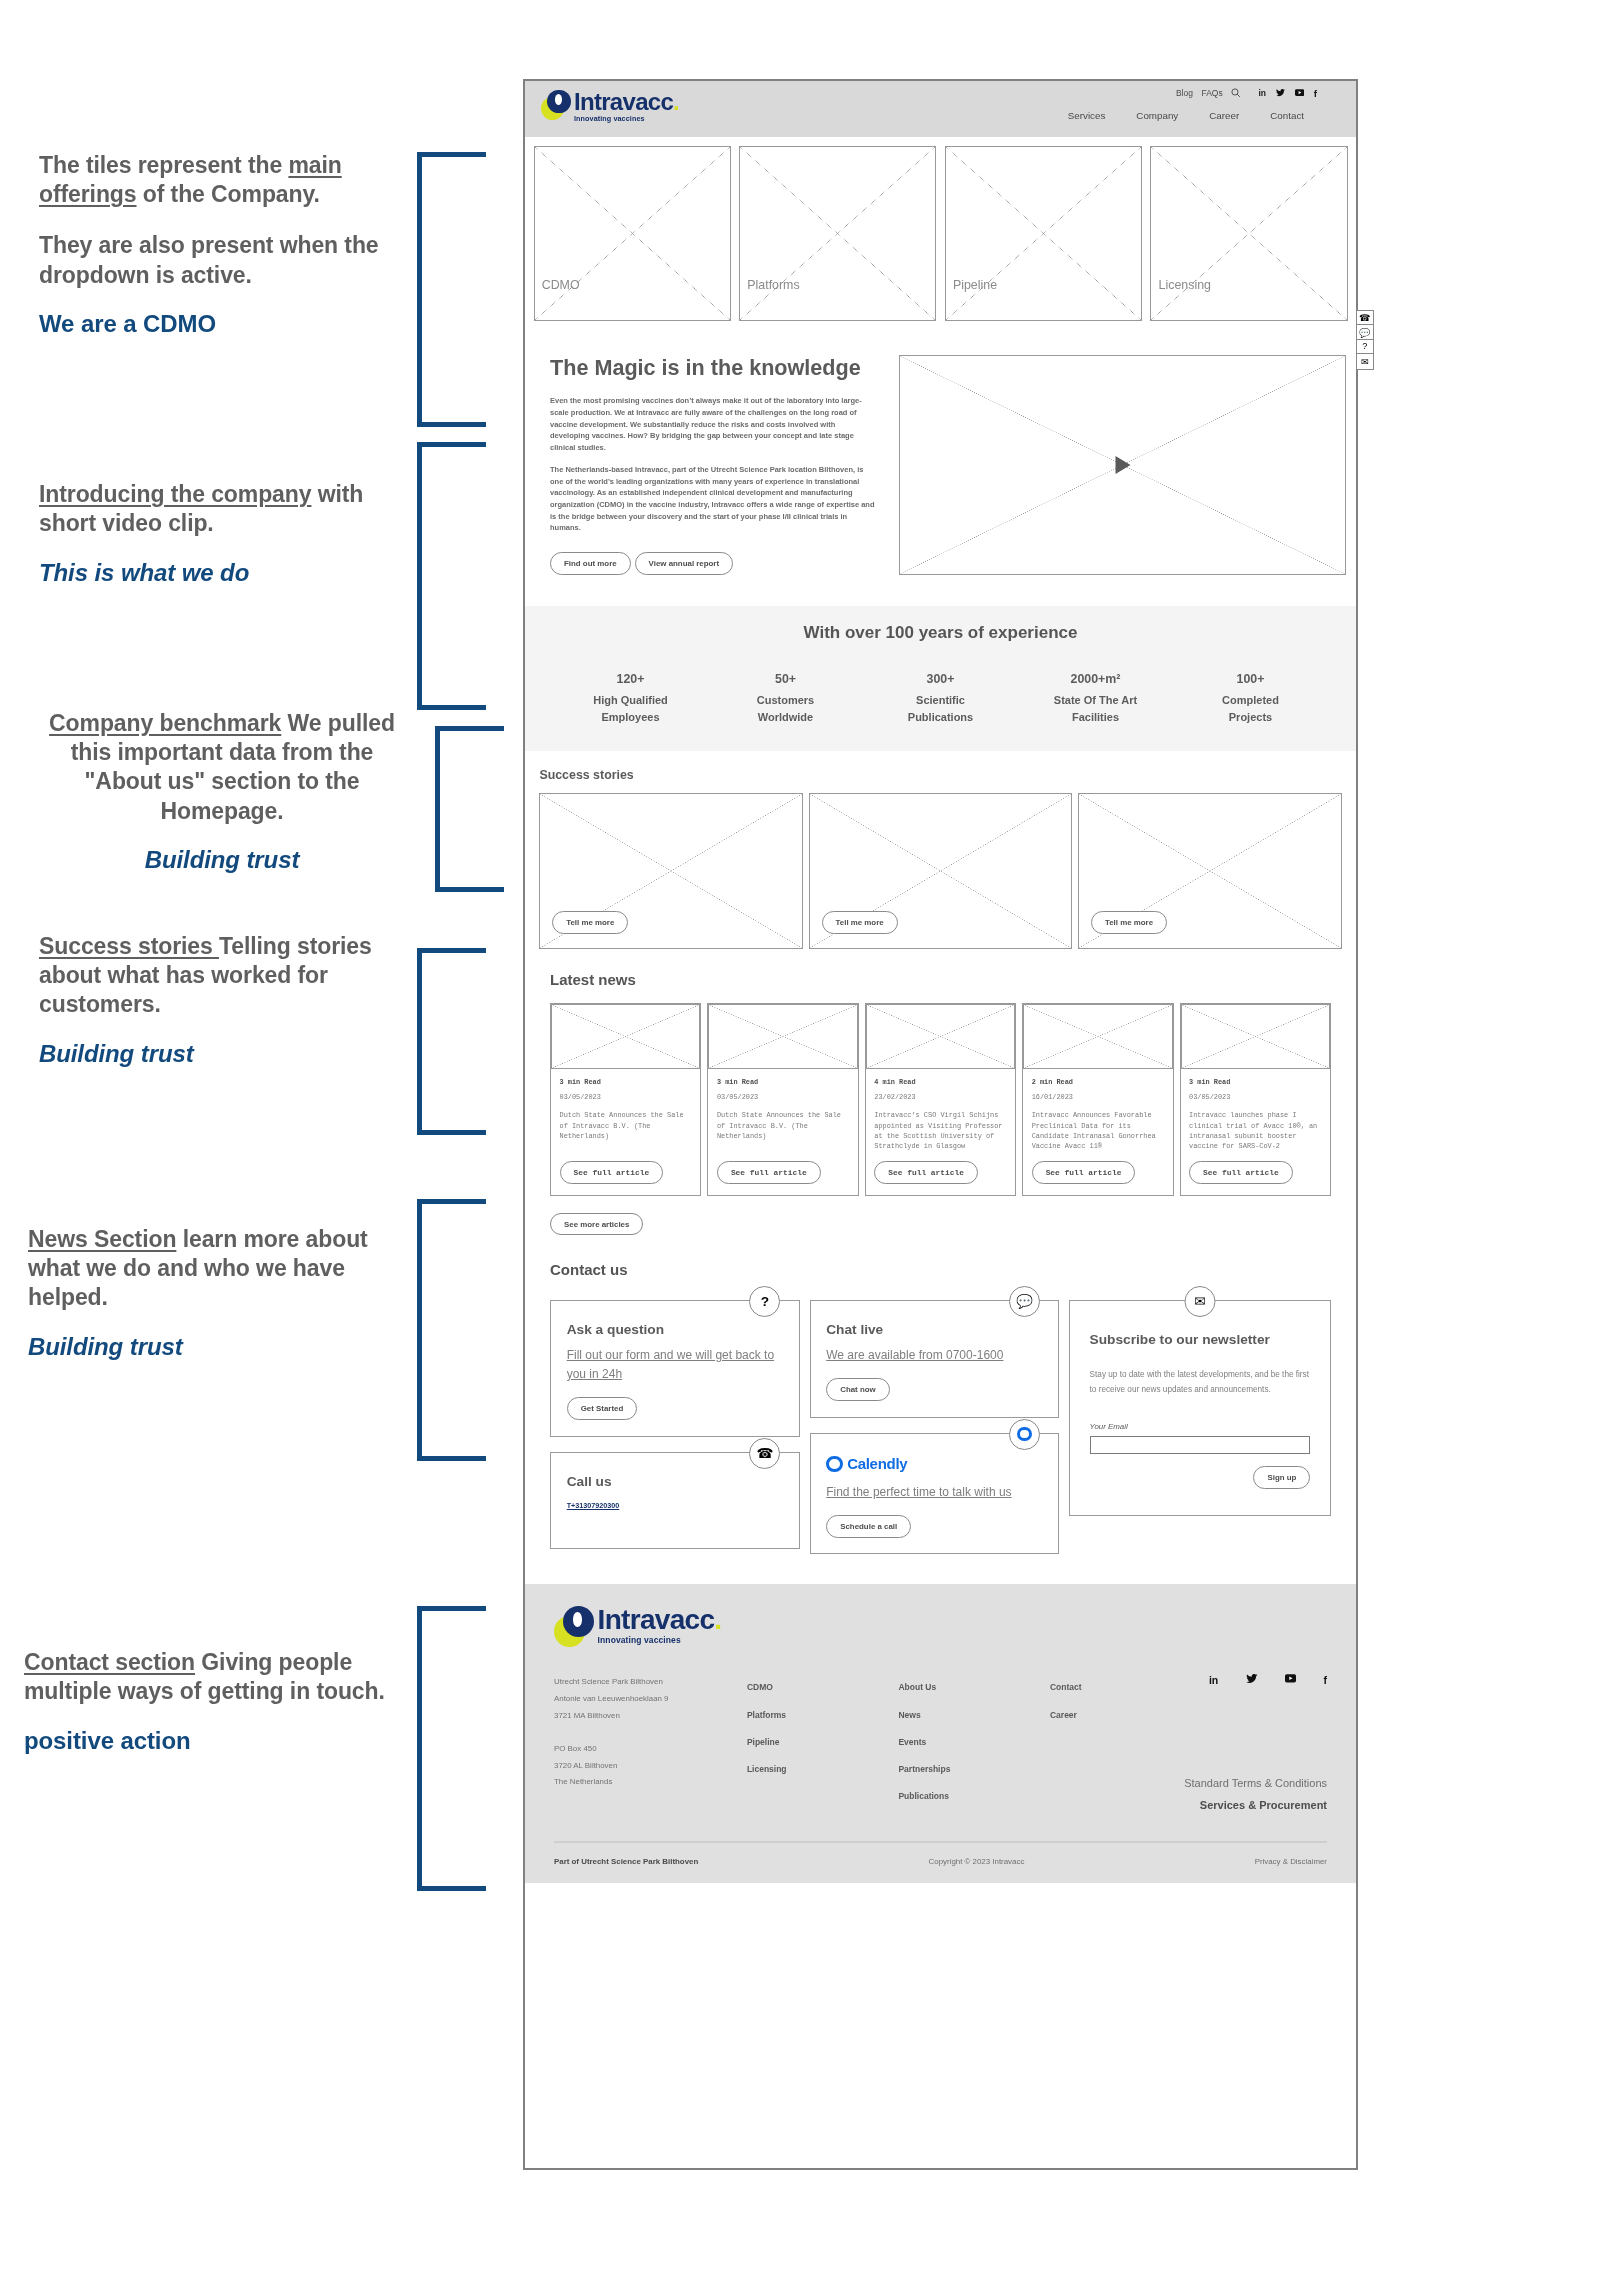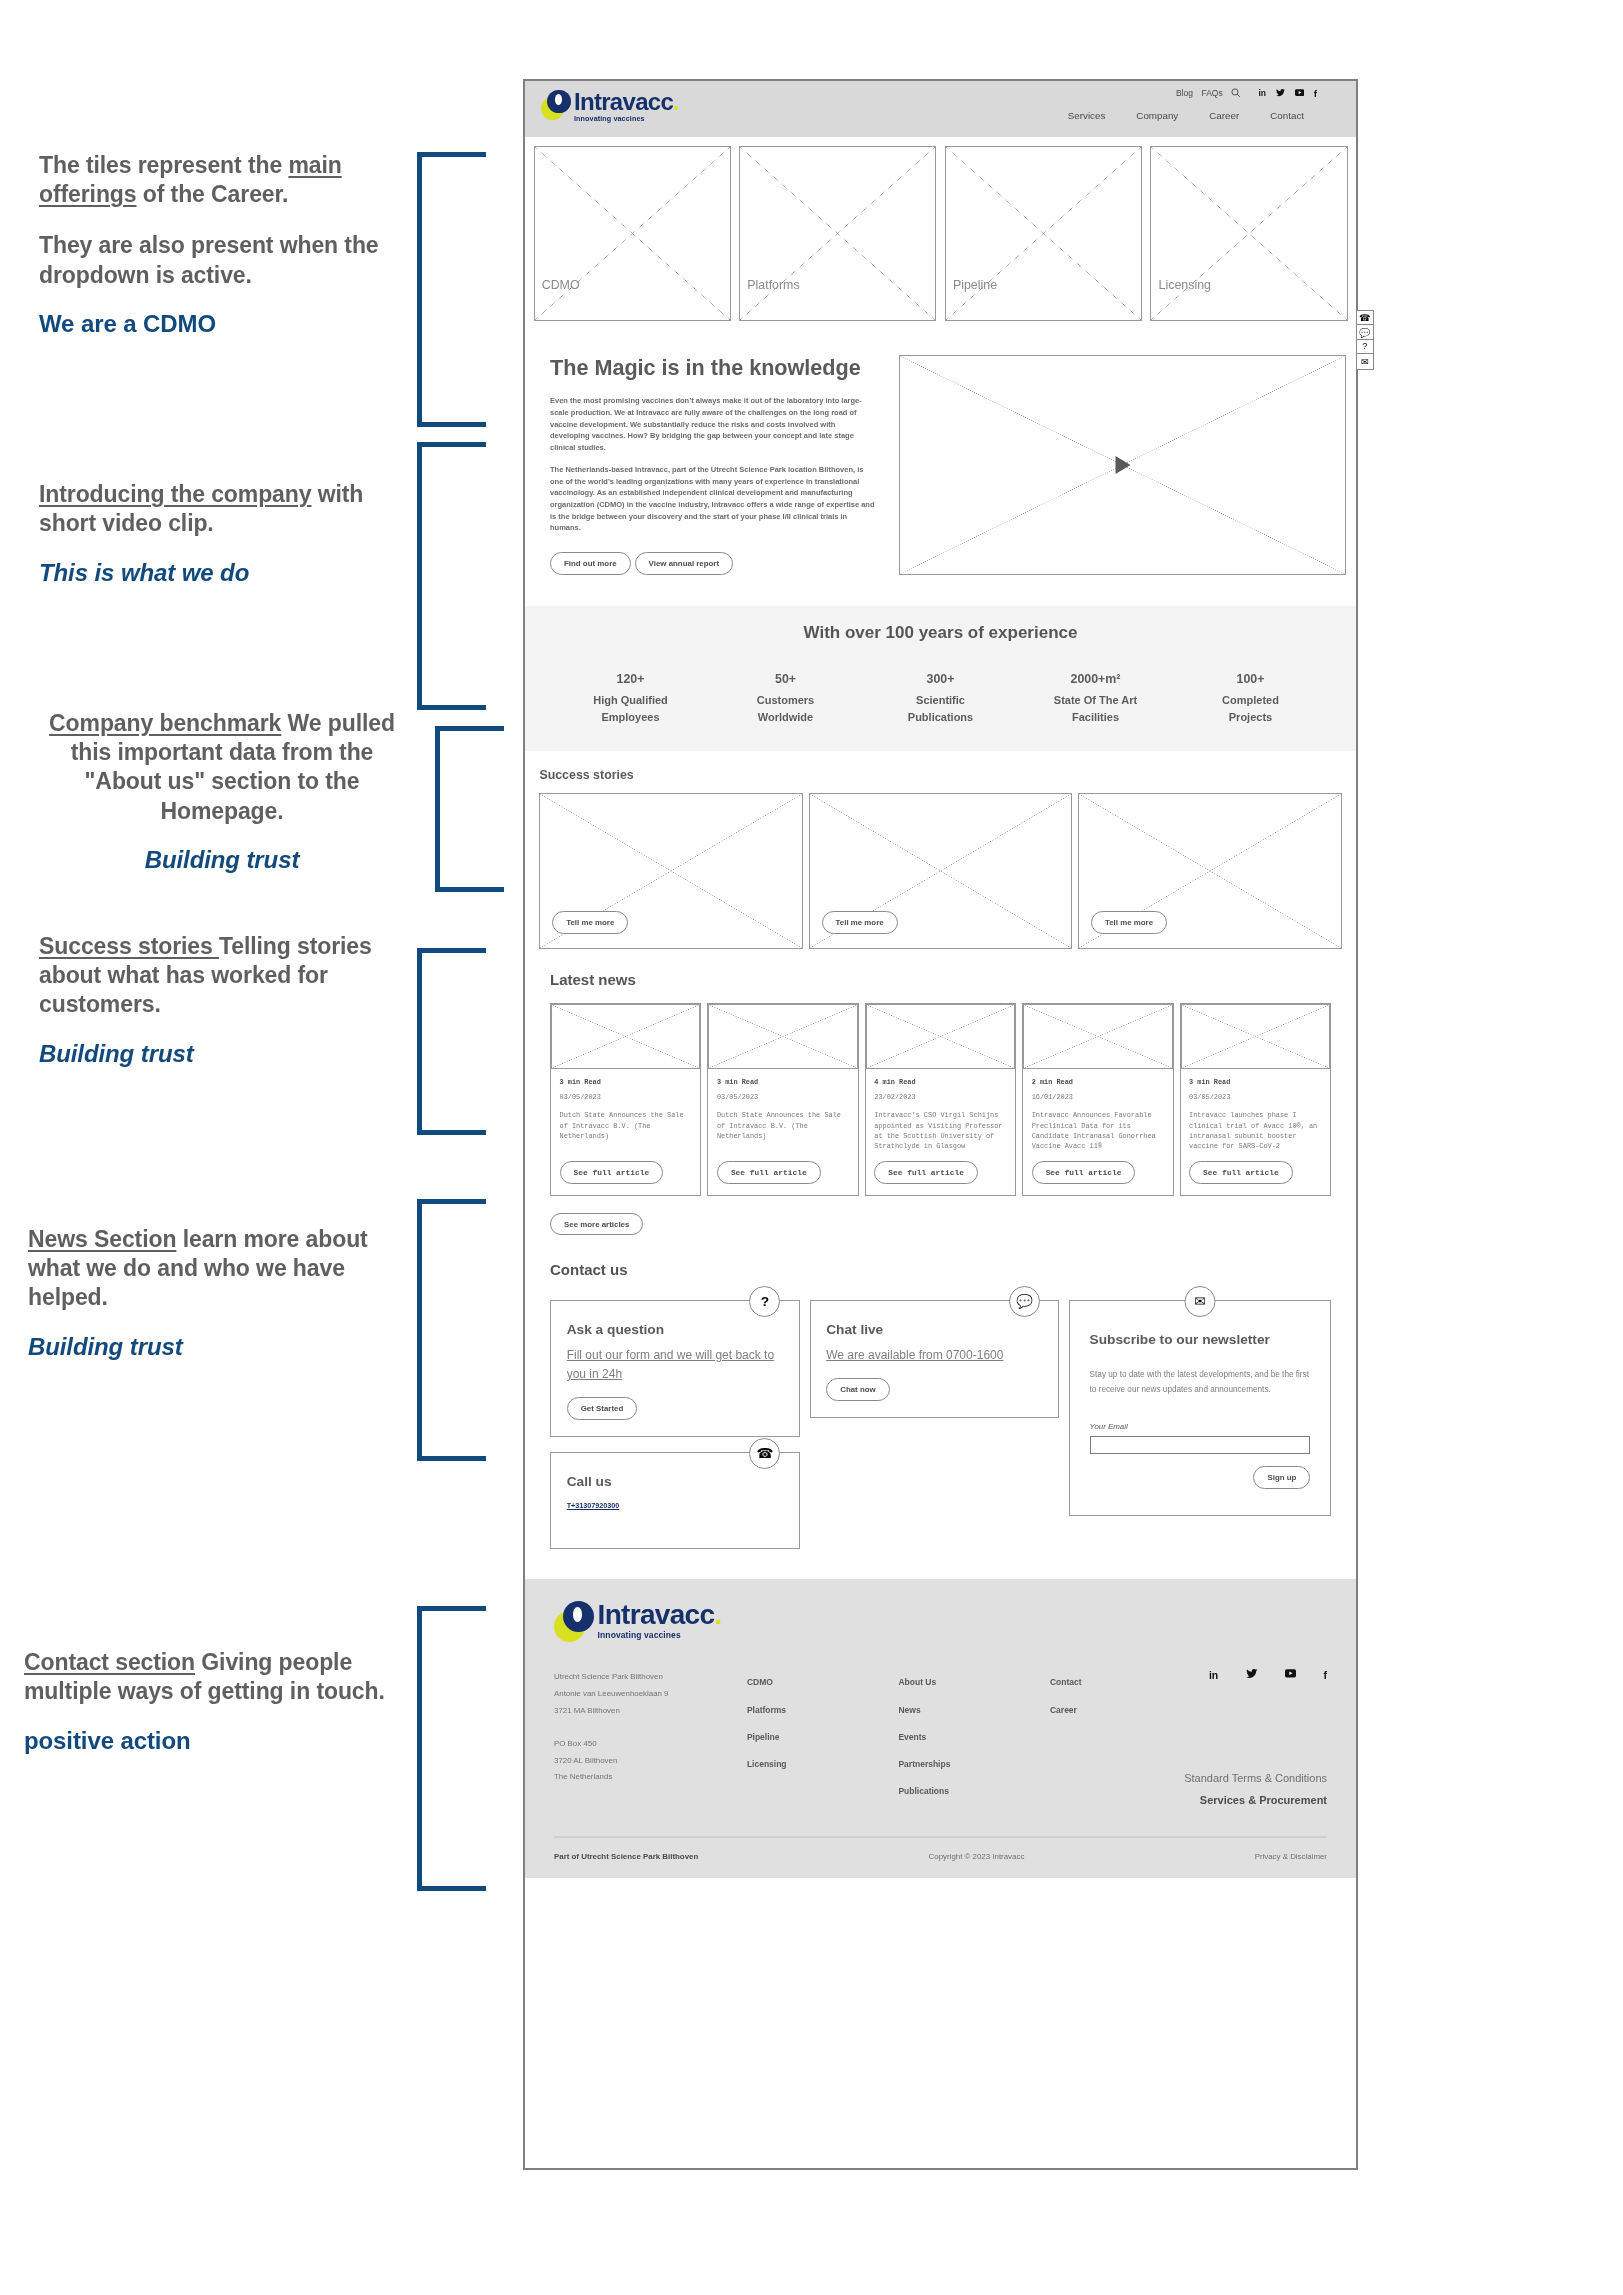--- a/index.html
+++ b/index.html
@@ -144,21 +144,21 @@
   .foot-bottom { display: flex; justify-content: space-between; align-items: center;
     padding: 14.4px 0 17px 0; font-size: 7.9px; color: #6f6f6f; }
   .foot-bottom .b { font-weight: 700; color: #4a4a4a; }
 </style>
 </head>
 <body>
 
 <div class="page">
 
   <div class="annot" style="left:39px; top:151px;">
-    <span>The tiles represent the </span><u>main offerings</u><span> of the Career.</span>
+    <span>The tiles represent the </span><u>main offerings</u><span> of the Company.</span>
     <div style="height:22px"></div>
     <span>They are also present when the dropdown is active.</span>
     <span class="tag up">We are a CDMO</span>
   </div>
 
   <div class="annot" style="left:39px; top:480px;">
     <u>Introducing  the company</u><span> with short video clip.</span>
     <span class="tag">This is what we do</span>
   </div>
 
@@ -396,20 +396,31 @@
             <a class="phone-link">T+31307920300</a>
           </div>
         </div>
 
         <div class="ccol">
           <div class="ccard">
             <div class="cicon">💬</div>
             <h4>Chat live</h4>
             <p>We are available from 0700-1600</p>
             <div class="pill" style="display:inline-block">Chat now</div>
+          </div>
+          <div class="ccard">
+            <div class="cicon">
+              <span style="display:block;width:14.4px;height:14.4px;border-radius:50%;border:3.3px solid #0f6ce3"></span>
+            </div>
+            <div class="calendly">
+              <span class="cal-mark"></span>
+              <span class="cal-name">Calendly</span>
+            </div>
+            <p>Find the perfect time to talk with us</p>
+            <div class="pill" style="display:inline-block">Schedule a call</div>
           </div>
         </div>
 
         <div class="news-col">
           <div class="cicon" style="left:50%;transform:translateX(-50%);right:auto;">✉</div>
           <h4>Subscribe to our newsletter</h4>
           <p>Stay up to date with the latest developments, and be the first to receive our news updates and announcements.</p>
           <div class="email-label">Your Email</div>
           <input class="email-input" type="text" value="" style="">
           <div class="signup-wrap">

